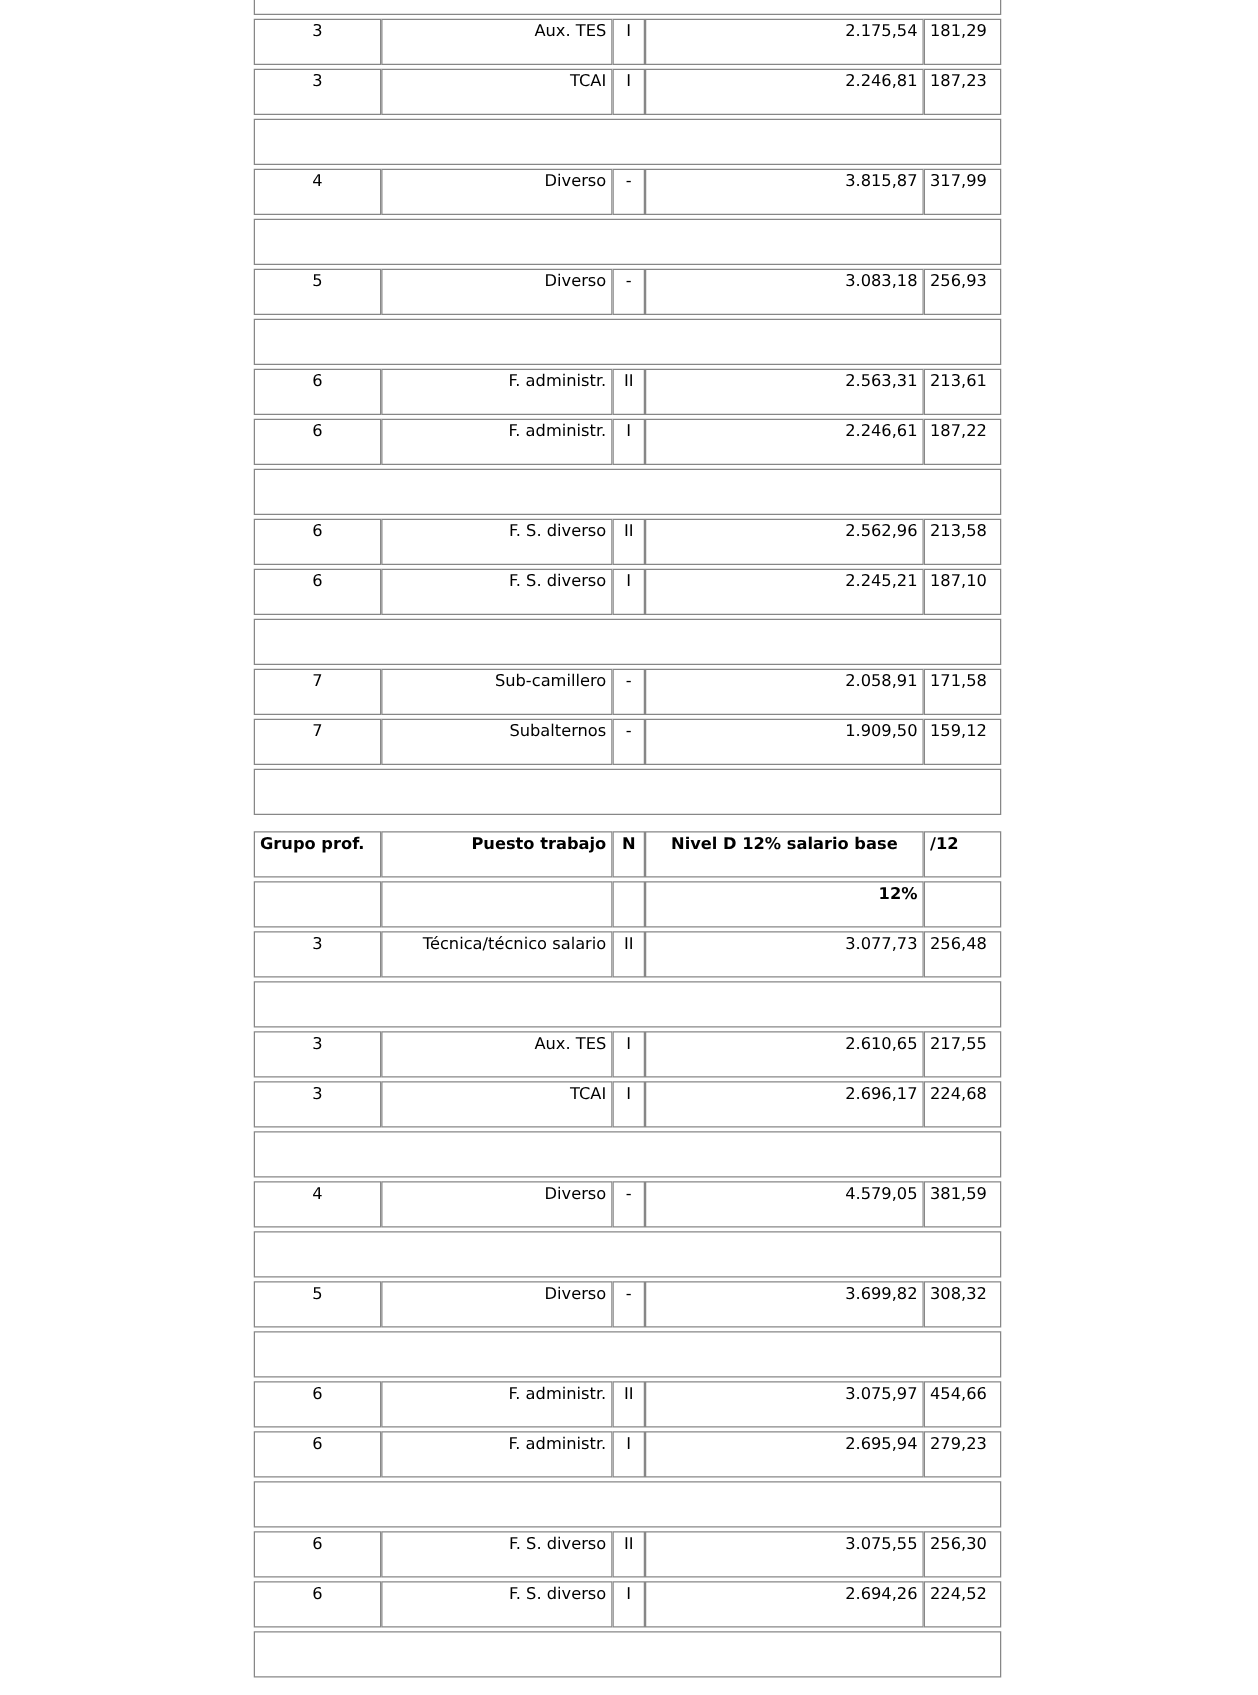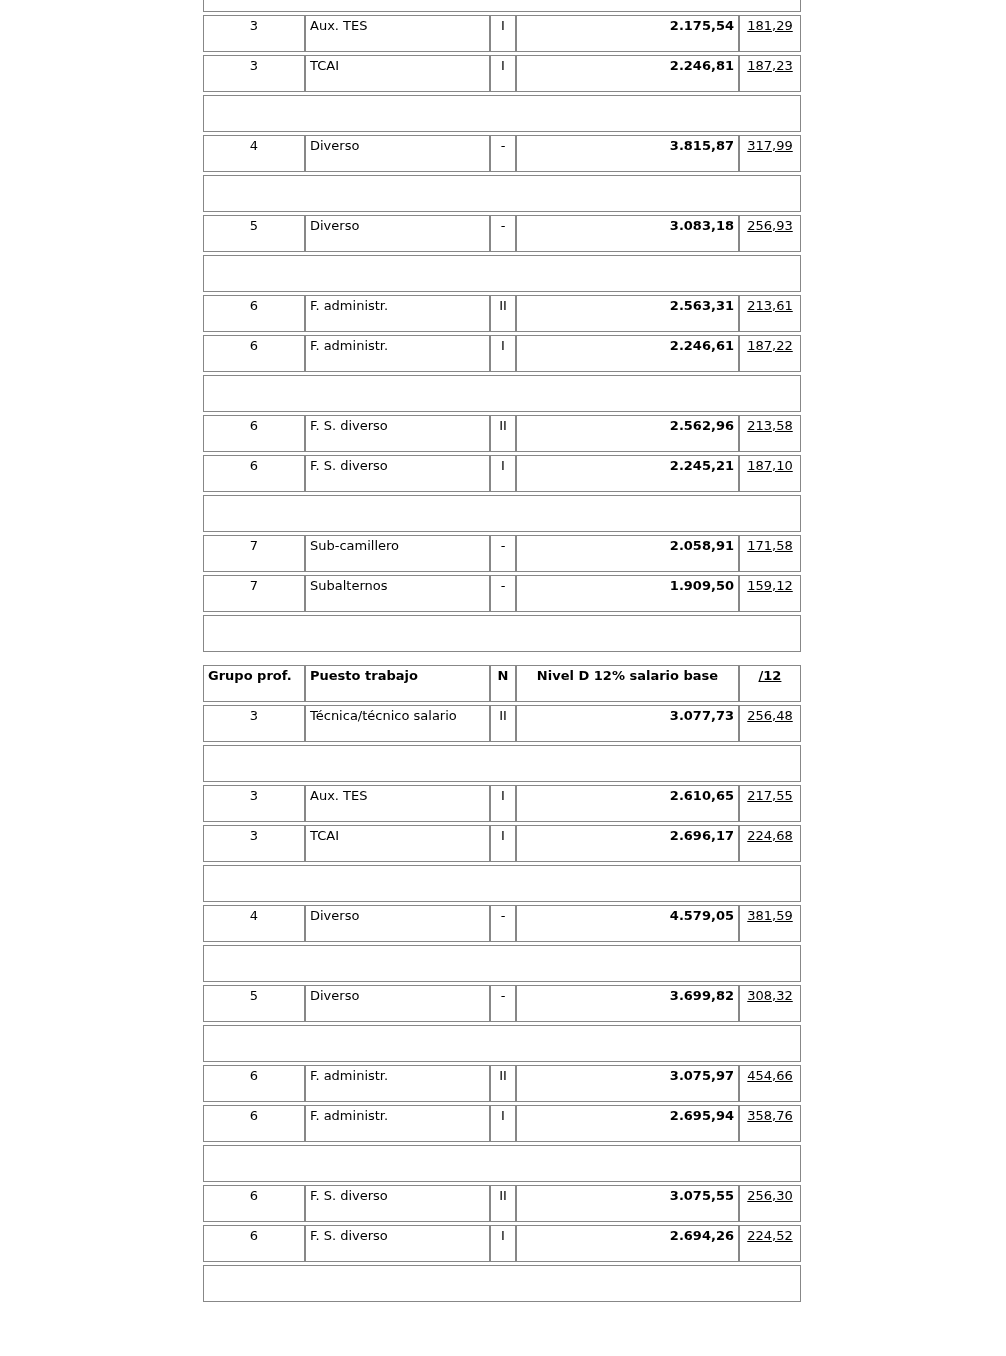--- a/index.html
+++ b/index.html
@@ -36,24 +36,24 @@
     background: #ffffff;
     box-sizing: border-box;
     height: 37px;
     vertical-align: top;
     padding: 2px 4px 0 4px;
     line-height: 16px;
     overflow: hidden;
     white-space: nowrap;
   }
   td.c0 { text-align: center; }
-  td.c1 { text-align: left; margin-left: 12px; }
+  td.c1 { text-align: right; margin-left: 12px; }
   td.c2 { text-align: center; padding-left: 2px; padding-right: 2px; }
-  td.c3 { text-align: right; padding-right: 5px; font-weight: bold; }
-  td.c4 { text-align: center; text-decoration: underline; }
+  td.c3 { text-align: right; padding-right: 5px; }
+  td.c4 { text-align: left; }
   tr.hdr td { font-weight: bold; }
   tr.hdr td.c0 { text-align: left; }
   tr.hdr td.c3 { text-align: center; padding-left: 4px; }
   td.sep { height: 37px; }
   td.sep-tall { height: 62px; }
   td.pct { font-weight: bold; }
 </style>
 </head>
 <body>
 
@@ -170,20 +170,27 @@
       </colgroup>
       <tbody>
         <tr class="hdr">
           <td class="c0">Grupo prof.</td>
           <td class="c1">Puesto trabajo</td>
           <td class="c2">N</td>
           <td class="c3">Nivel D 12% salario base</td>
           <td class="c4">/12</td>
         </tr>
         <tr>
+          <td class="c0"></td>
+          <td class="c1"></td>
+          <td class="c2"></td>
+          <td class="c3 pct">12%</td>
+          <td class="c4"></td>
+        </tr>
+        <tr>
           <td class="c0">3</td>
           <td class="c1">Técnica/técnico salario</td>
           <td class="c2">II</td>
           <td class="c3">3.077,73</td>
           <td class="c4">256,48</td>
         </tr>
         <tr>
           <td colspan="5" class="sep"></td>
         </tr>
         <tr>
@@ -228,21 +235,21 @@
           <td class="c1">F. administr.</td>
           <td class="c2">II</td>
           <td class="c3">3.075,97</td>
           <td class="c4">454,66</td>
         </tr>
         <tr>
           <td class="c0">6</td>
           <td class="c1">F. administr.</td>
           <td class="c2">I</td>
           <td class="c3">2.695,94</td>
-          <td class="c4">358,76</td>
+          <td class="c4">279,23</td>
         </tr>
         <tr>
           <td colspan="5" class="sep"></td>
         </tr>
         <tr>
           <td class="c0">6</td>
           <td class="c1">F. S. diverso</td>
           <td class="c2">II</td>
           <td class="c3">3.075,55</td>
           <td class="c4">256,30</td>

